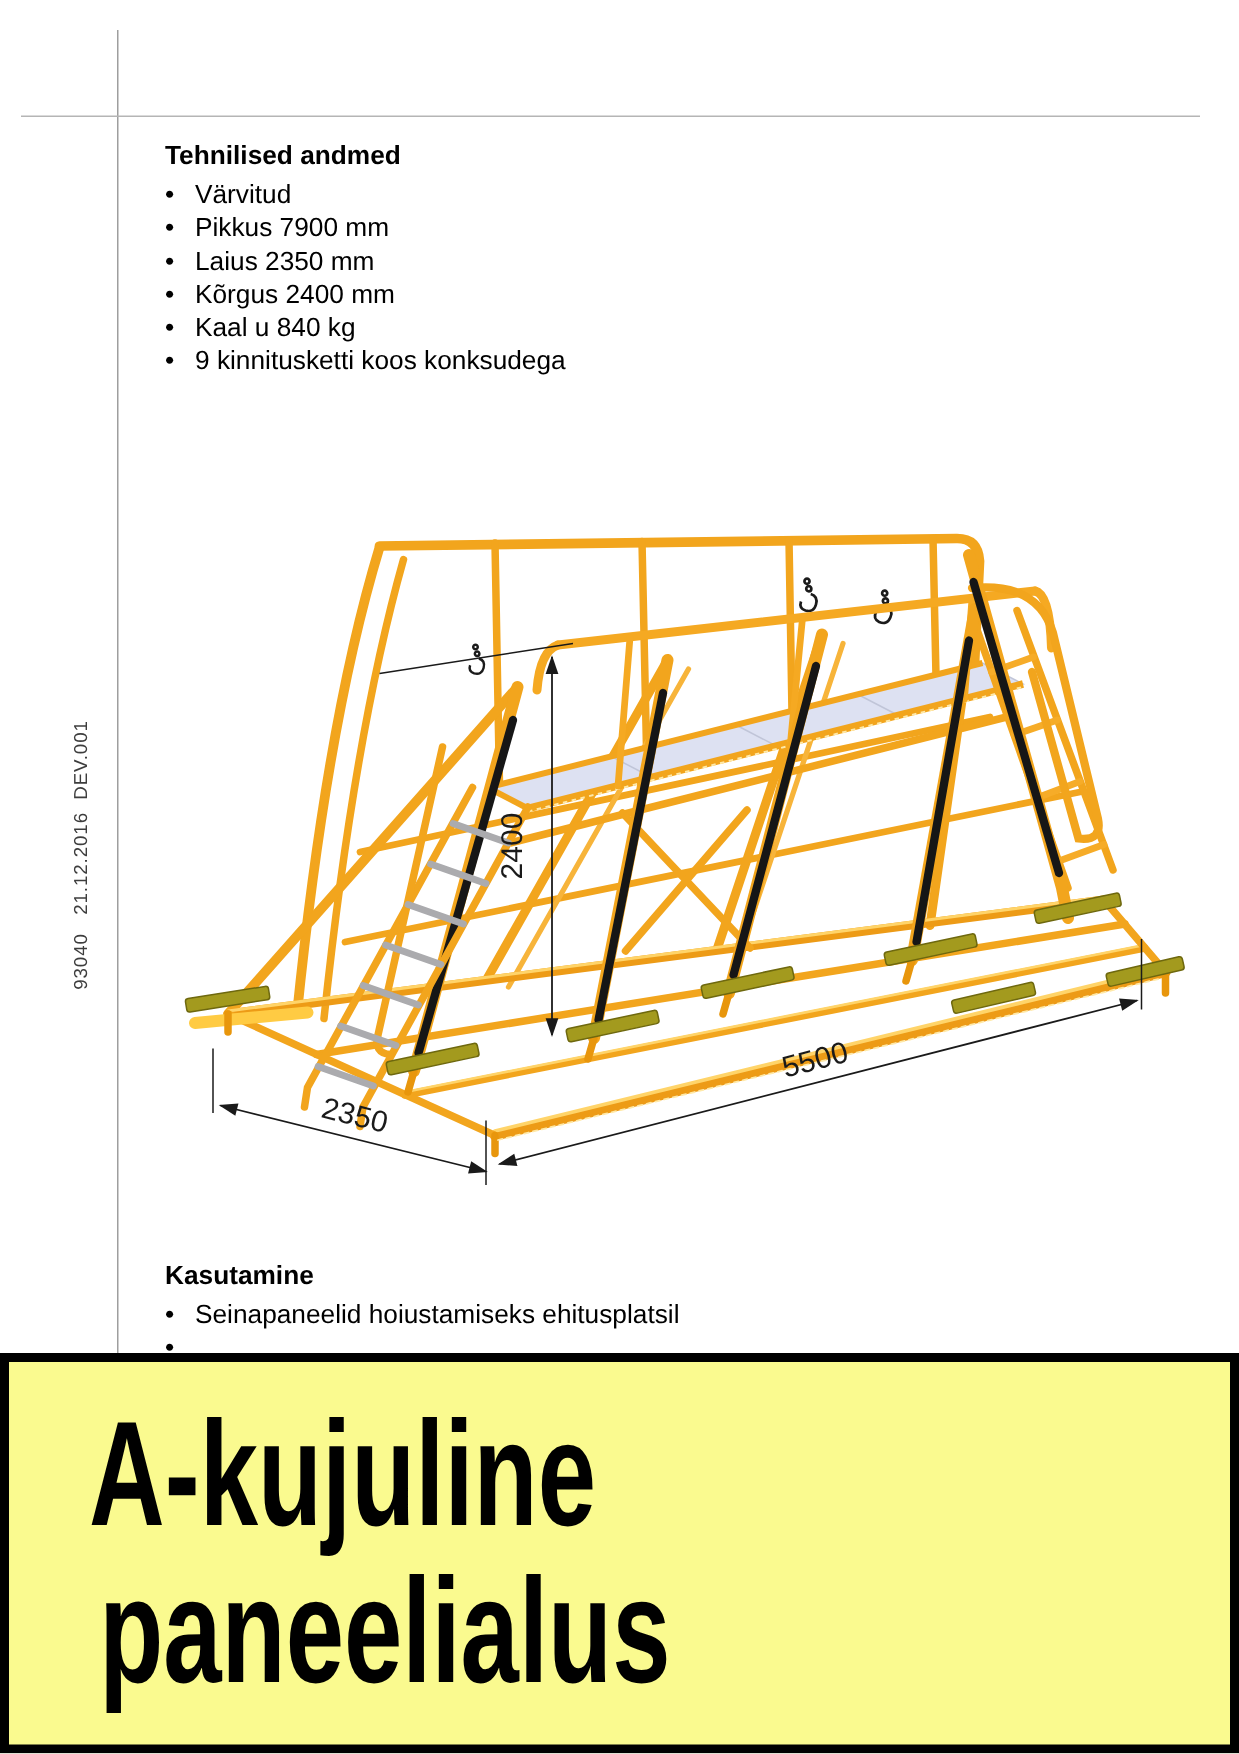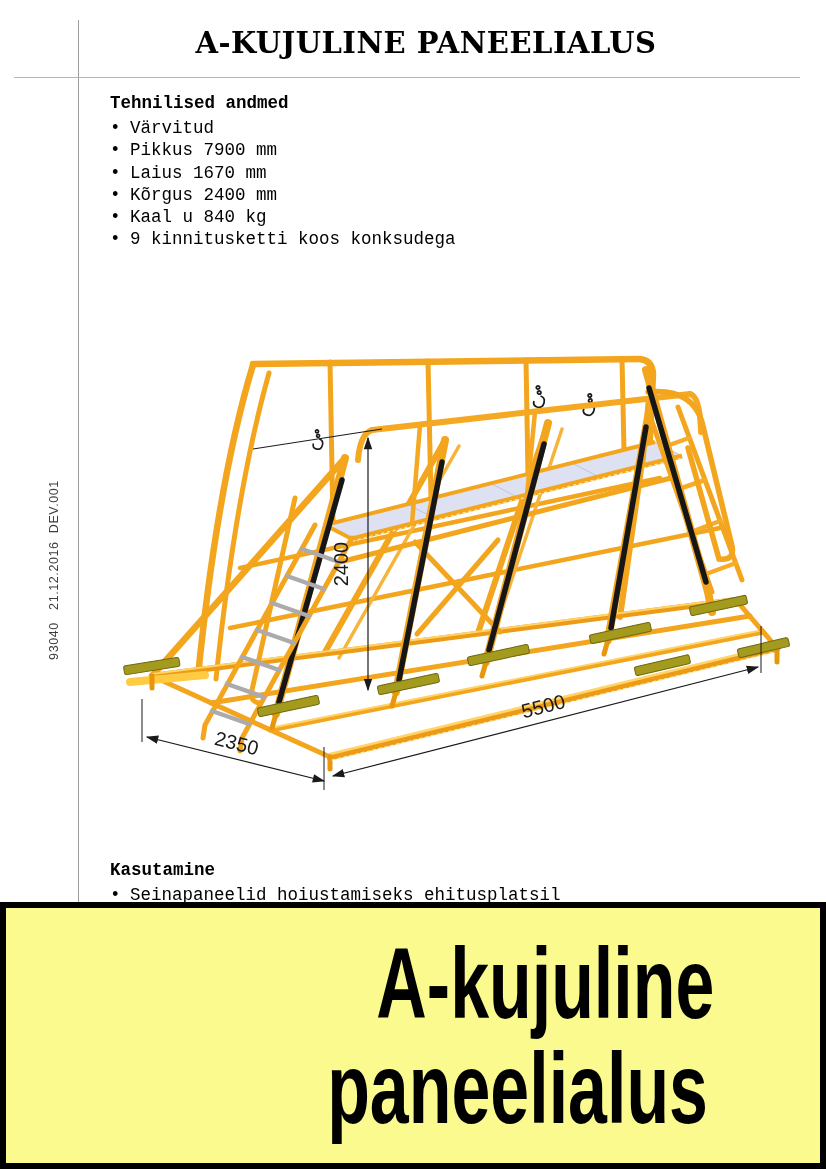--- a/index.html
+++ b/index.html
@@ -3,62 +3,61 @@
 <meta charset="utf-8">
 <style>
   html,body{margin:0;padding:0;background:#ffffff;}
   .page{position:relative;width:826px;height:1169px;background:#ffffff;overflow:hidden;
         font-family:"Liberation Sans",sans-serif;color:#111;}
   .vline{position:absolute;left:78px;top:20px;width:1px;height:882px;background:#9e9e9e;}
   .hline{position:absolute;left:14px;top:77px;width:786px;height:1px;background:#b5b5b5;}
   .title{position:absolute;top:26px;left:0;width:826px;padding-left:26px;box-sizing:border-box;
          text-align:center;font-family:"DejaVu Serif",serif;font-weight:bold;
          font-size:29px;letter-spacing:0.5px;color:#000;}
-  .block{position:absolute;left:110px;font-family:Liberation Mono, monospace;}
+  .block{position:absolute;left:110px;}
   .block h2{margin:0 0 4px 0;font-size:17.5px;font-weight:bold;color:#000;}
   .bullets{margin:0;padding:0;list-style:none;}
   .bullets li{display:flex;font-size:17.5px;line-height:22.3px;color:#000;}
   .bullets .dot{width:20px;flex:0 0 20px;}
   .specs{top:93px;}
-  .usage{top:860px;}
+  .usage{top:840px;}
   .side-note{position:absolute;left:54px;top:570px;transform:translate(-50%,-50%) rotate(-90deg);
              white-space:pre;font-size:12.5px;color:#3d3d3d;letter-spacing:0.6px;}
   .drawing{position:absolute;left:90px;top:330px;width:710px;height:480px;}
   .banner{position:absolute;left:0;top:902px;width:826px;height:267px;box-sizing:border-box;
           border:6px solid #000;background:#FAFA8F;z-index:5;display:flex;flex-direction:column;
-          align-items:flex-end;justify-content:center;padding-right:52px;}
+          align-items:flex-start;justify-content:center;padding-right:52px;}
   .banner-line{display:block;font-size:92px;font-weight:bold;color:#000;line-height:95px;
                transform:scaleX(0.76) scaleY(1.08);transform-origin:50% 50%;white-space:nowrap;}
   .banner-line+.banner-line{margin-top:10px;}
   svg text{font-family:"Liberation Sans",sans-serif;}
 </style>
 </head>
 <body>
 
 <div class="page">
 
   <div class="vline"></div>
   <div class="hline"></div>
 
-  <div class="title">A-KUJULINE PANEELIALUS</div>
 
   <div class="block specs">
     <h2>Tehnilised andmed</h2>
     <ul class="bullets">
       <li>
           <span class="dot">•</span>
           <span>Värvitud</span>
         </li>
       <li>
           <span class="dot">•</span>
           <span>Pikkus 7900 mm</span>
         </li>
       <li>
           <span class="dot">•</span>
-          <span>Laius 1670 mm</span>
+          <span>Laius 2350 mm</span>
         </li>
       <li>
           <span class="dot">•</span>
           <span>Kõrgus 2400 mm</span>
         </li>
       <li>
           <span class="dot">•</span>
           <span>Kaal u 840 kg</span>
         </li>
       <li>

